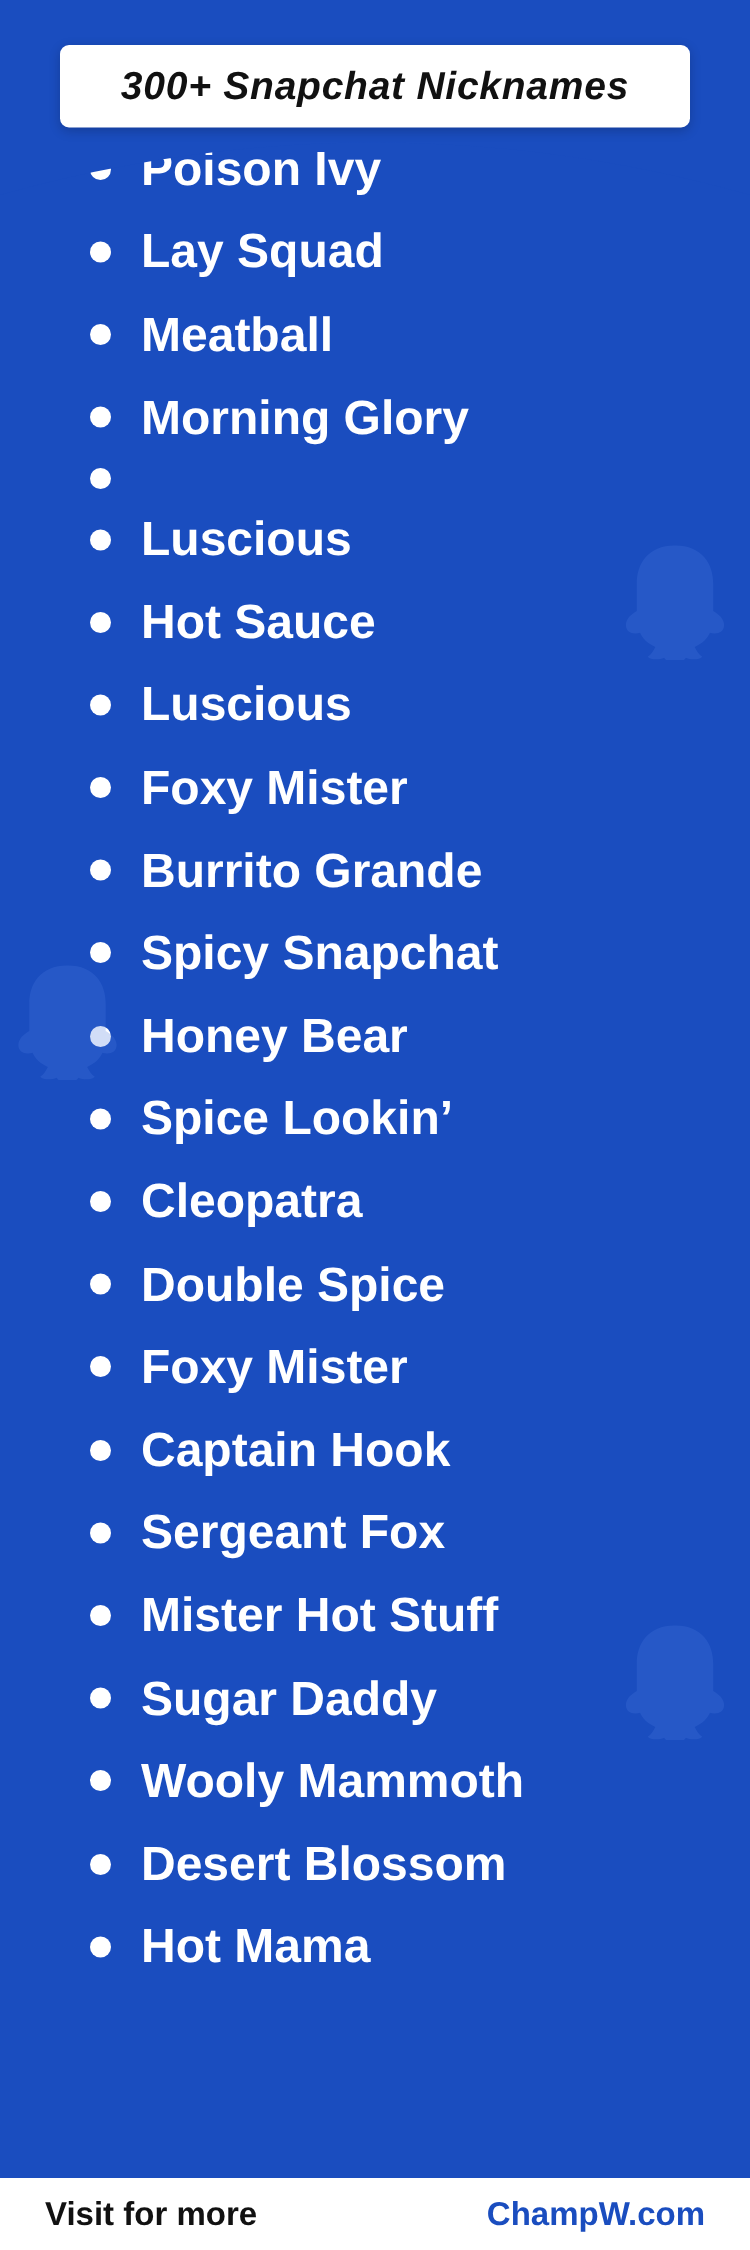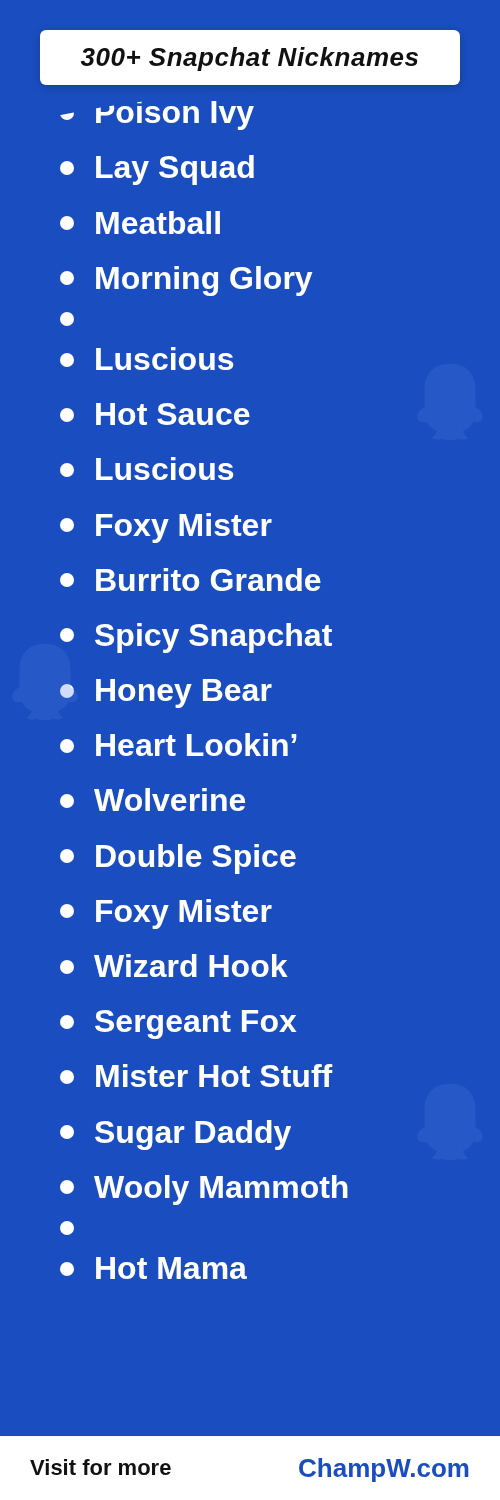--- a/index.html
+++ b/index.html
@@ -115,37 +115,37 @@
       height: 14px;
       background: white;
       border-radius: 50%;
       margin-right: 20px;
       flex-shrink: 0;
     }
 
     
     .footer {
       width: 100%;
-      height: 64px;
+      height: 48px;
       background: white;
       display: flex;
       align-items: center;
       justify-content: space-between;
       padding: 0 30px;
       margin-top: auto;
     }
 
     .footer-visit {
       font-size: 22px;
       font-weight: bold;
       color: #111;
     }
 
     .footer-url {
-      font-size: 26px;
+      font-size: 22px;
       font-weight: bold;
       color: #1a4dbf;
     }
 
     
     .ghost-svg {
       fill: #4a7ae0;
       width: 100%;
       height: 100%;
     }
@@ -228,56 +228,57 @@
       <li>
         <span class="bullet"></span>
         <span>Spicy Snapchat</span>
       </li>
       <li>
         <span class="bullet"></span>
         <span>Honey Bear</span>
       </li>
       <li>
         <span class="bullet"></span>
-        <span>Heart Lookin’</span>
-      </li>
-      <li>
-        <span class="bullet"></span>
-        <span>Wolverine</span>
+        <span>Spice Lookin’</span>
+      </li>
+      <li>
+        <span class="bullet"></span>
+        <span>Cleopatra</span>
       </li>
       <li>
         <span class="bullet"></span>
         <span>Double Spice</span>
       </li>
       <li>
         <span class="bullet"></span>
         <span>Foxy Mister</span>
       </li>
       <li>
         <span class="bullet"></span>
-        <span>Wizard Hook</span>
+        <span>Captain Hook</span>
       </li>
       <li>
         <span class="bullet"></span>
         <span>Sergeant Fox</span>
       </li>
       <li>
         <span class="bullet"></span>
         <span>Mister Hot Stuff</span>
       </li>
       <li>
         <span class="bullet"></span>
         <span>Sugar Daddy</span>
       </li>
       <li>
         <span class="bullet"></span>
         <span>Wooly Mammoth</span>
       </li>
       <li>
         <span class="bullet"></span>
+        <span>Desert Blossom</span>
       </li>
       <li>
         <span class="bullet"></span>
         <span>Hot Mama</span>
       </li>
     </ul>
 
   <div class="footer">
     <span class="footer-visit">Visit for more</span>
     <span class="footer-url">ChampW.com</span>

